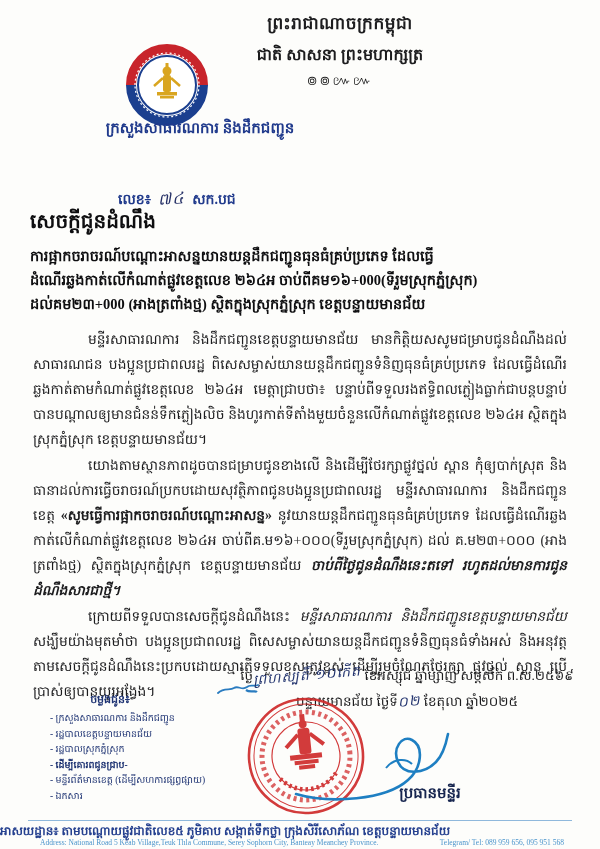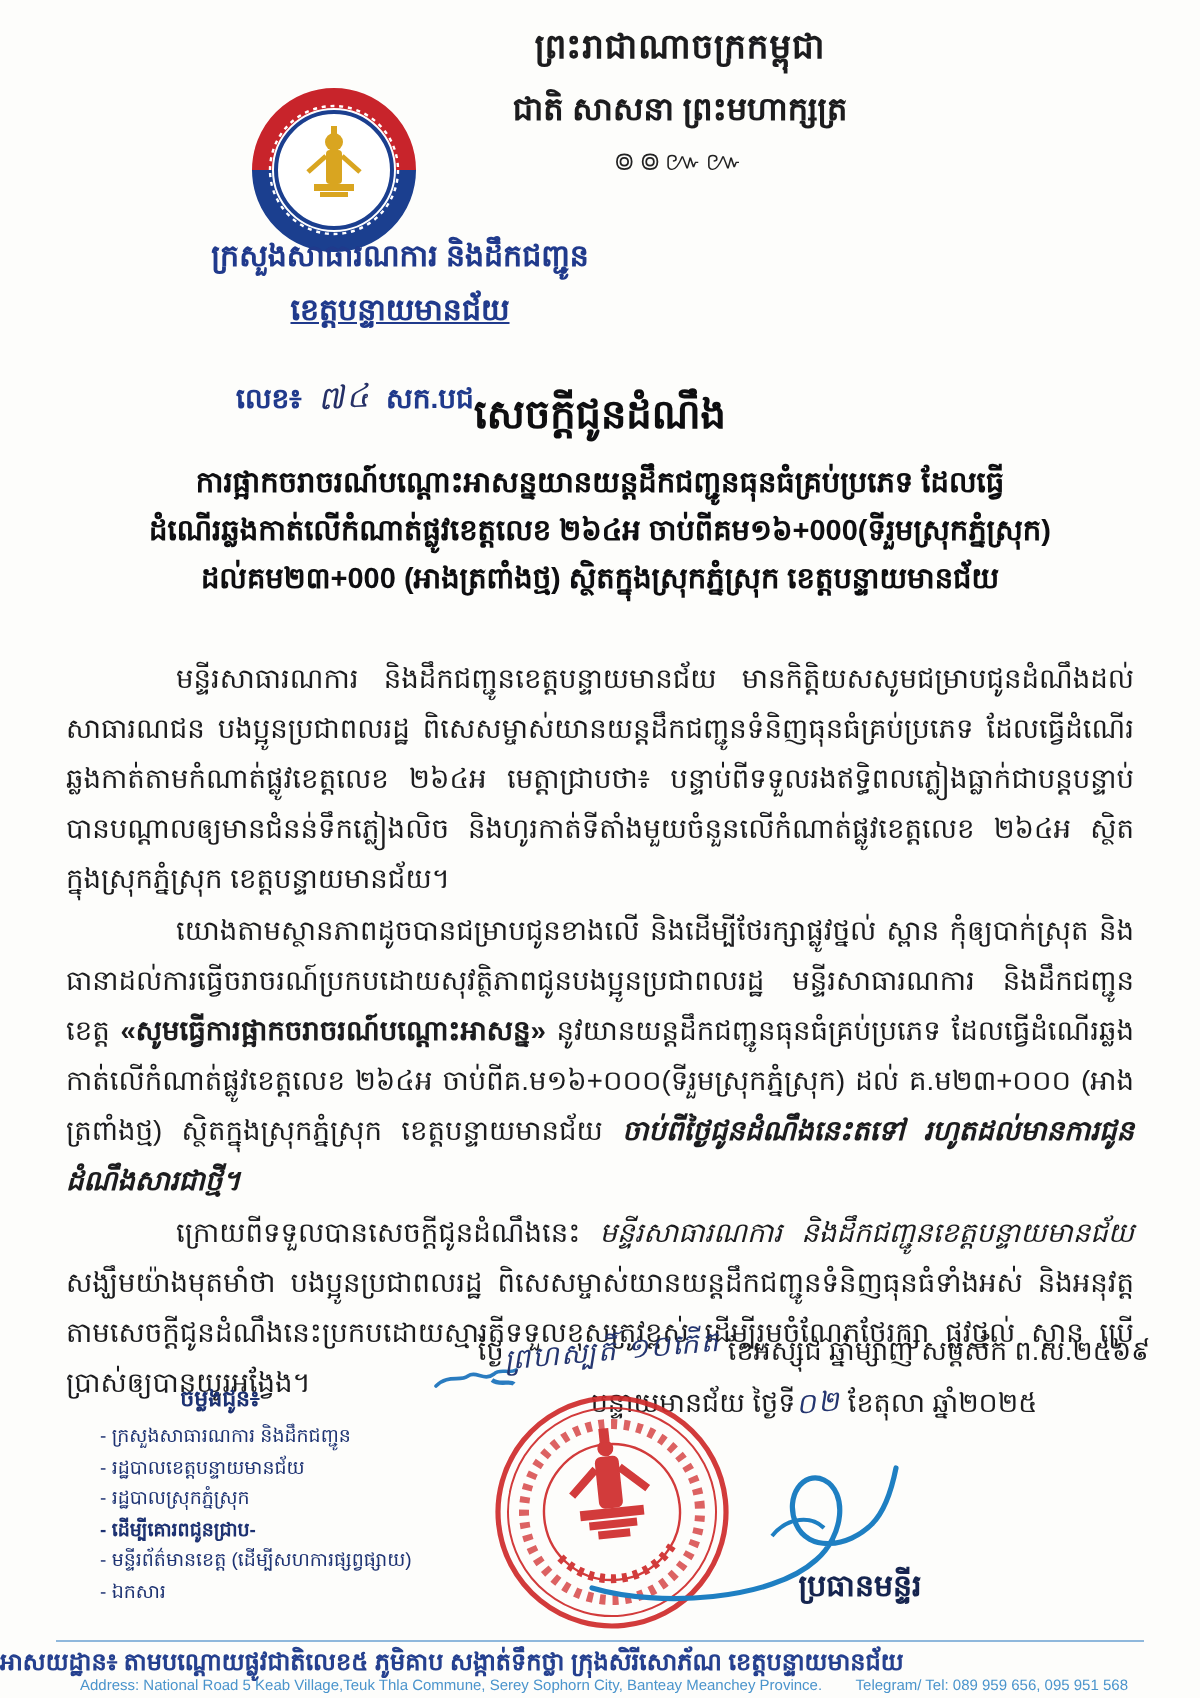--- a/index.html
+++ b/index.html
@@ -1,39 +1,39 @@
 <!DOCTYPE html>
 <html><head>
 <meta charset="utf-8">
 <style>
   html,body{margin:0;padding:0;background:#e8e8e6;}
   .page{
     position:relative;width:600px;height:849px;margin:0 auto;
     background:#fdfdfb;overflow:hidden;
-    font-family:Liberation Sans, sans-serif;
+    font-family:Liberation Serif, serif;
     color:#1c1c1e;
   }
   
   .kingdom{position:absolute;top:12px;left:160px;width:360px;text-align:center;}
   .kingdom .l1{font-size:17px;font-weight:bold;letter-spacing:.5px;}
   .kingdom .l2{font-size:16px;font-weight:bold;margin-top:7px;}
   .kingdom .orn{font-size:13px;margin-top:4px;color:#222;letter-spacing:2px;}
   
   .logo{position:absolute;top:44px;left:126px;width:82px;height:82px;}
   
   .lhead{position:absolute;top:118px;left:20px;width:360px;text-align:center;
          color:#203a8c;font-weight:bold;}
   .lhead .m1{font-size:15px;}
   .lhead .m2{font-size:15px;margin-top:6px;}
   .lhead .m3{font-size:15px;margin-top:5px;text-decoration:underline;}
   .refline{position:absolute;top:188px;left:118px;color:#203a8c;font-size:14px;font-weight:bold;}
   .refline .hw{color:#253066;font-weight:normal;font-size:16px;font-style:italic;
                display:inline-block;transform:rotate(-4deg);letter-spacing:1px;padding:0 4px;}
   
-  .titleblock{position:absolute;top:194px;left:30px;width:540px;text-align:center;color:#0e0e10;}
+  .titleblock{position:absolute;top:208px;left:30px;width:540px;color:#0e0e10;}
   .titleblock .t1{font-size:20px;font-weight:bold;}
   .titleblock .t2{font-size:16px;font-weight:bold;margin-top:6px;}
   .titleblock .subj{font-size:14.5px;font-weight:bold;line-height:24px;margin-top:6px;}
   
   .bodytext{position:absolute;top:327px;left:33px;width:534px;
             font-size:13.8px;line-height:25px;text-align:justify;}
   .bodytext p{margin:0 0 1px 0;text-indent:55px;}
   .bd-bold{font-weight:bold;}
   .bd-ital{font-style:italic;font-weight:bold;}
   .bd-ital2{font-style:italic;}
@@ -85,21 +85,20 @@
       <rect x="39.5" y="19" width="3" height="5" fill="#d9a520"></rect>
       <rect x="37" y="31" width="8" height="17" rx="2" fill="#d9a520"></rect>
       <path d="M 37 34 L 28 42 M 45 34 L 54 42" stroke="#d9a520" stroke-width="2.5" fill="none"></path>
       <rect x="31" y="48" width="20" height="3.5" fill="#d9a520"></rect>
       <rect x="34" y="52" width="14" height="2.5" fill="#d9a520"></rect>
     </svg>
   </div>
 
   <div class="lhead">
     <div class="m1">ក្រសួងសាធារណការ និងដឹកជញ្ជូន</div>
-    <div class="m3">ខេត្តបន្ទាយមានជ័យ</div>
   </div>
   <div class="refline">
     <span>លេខ៖</span>
     <span class="hw">៧៤</span>
     <span>សក.បជ</span>
   </div>
 
   <div class="titleblock">
     <div class="t1">សេចក្តីជូនដំណឹង</div>
     <div class="subj">

